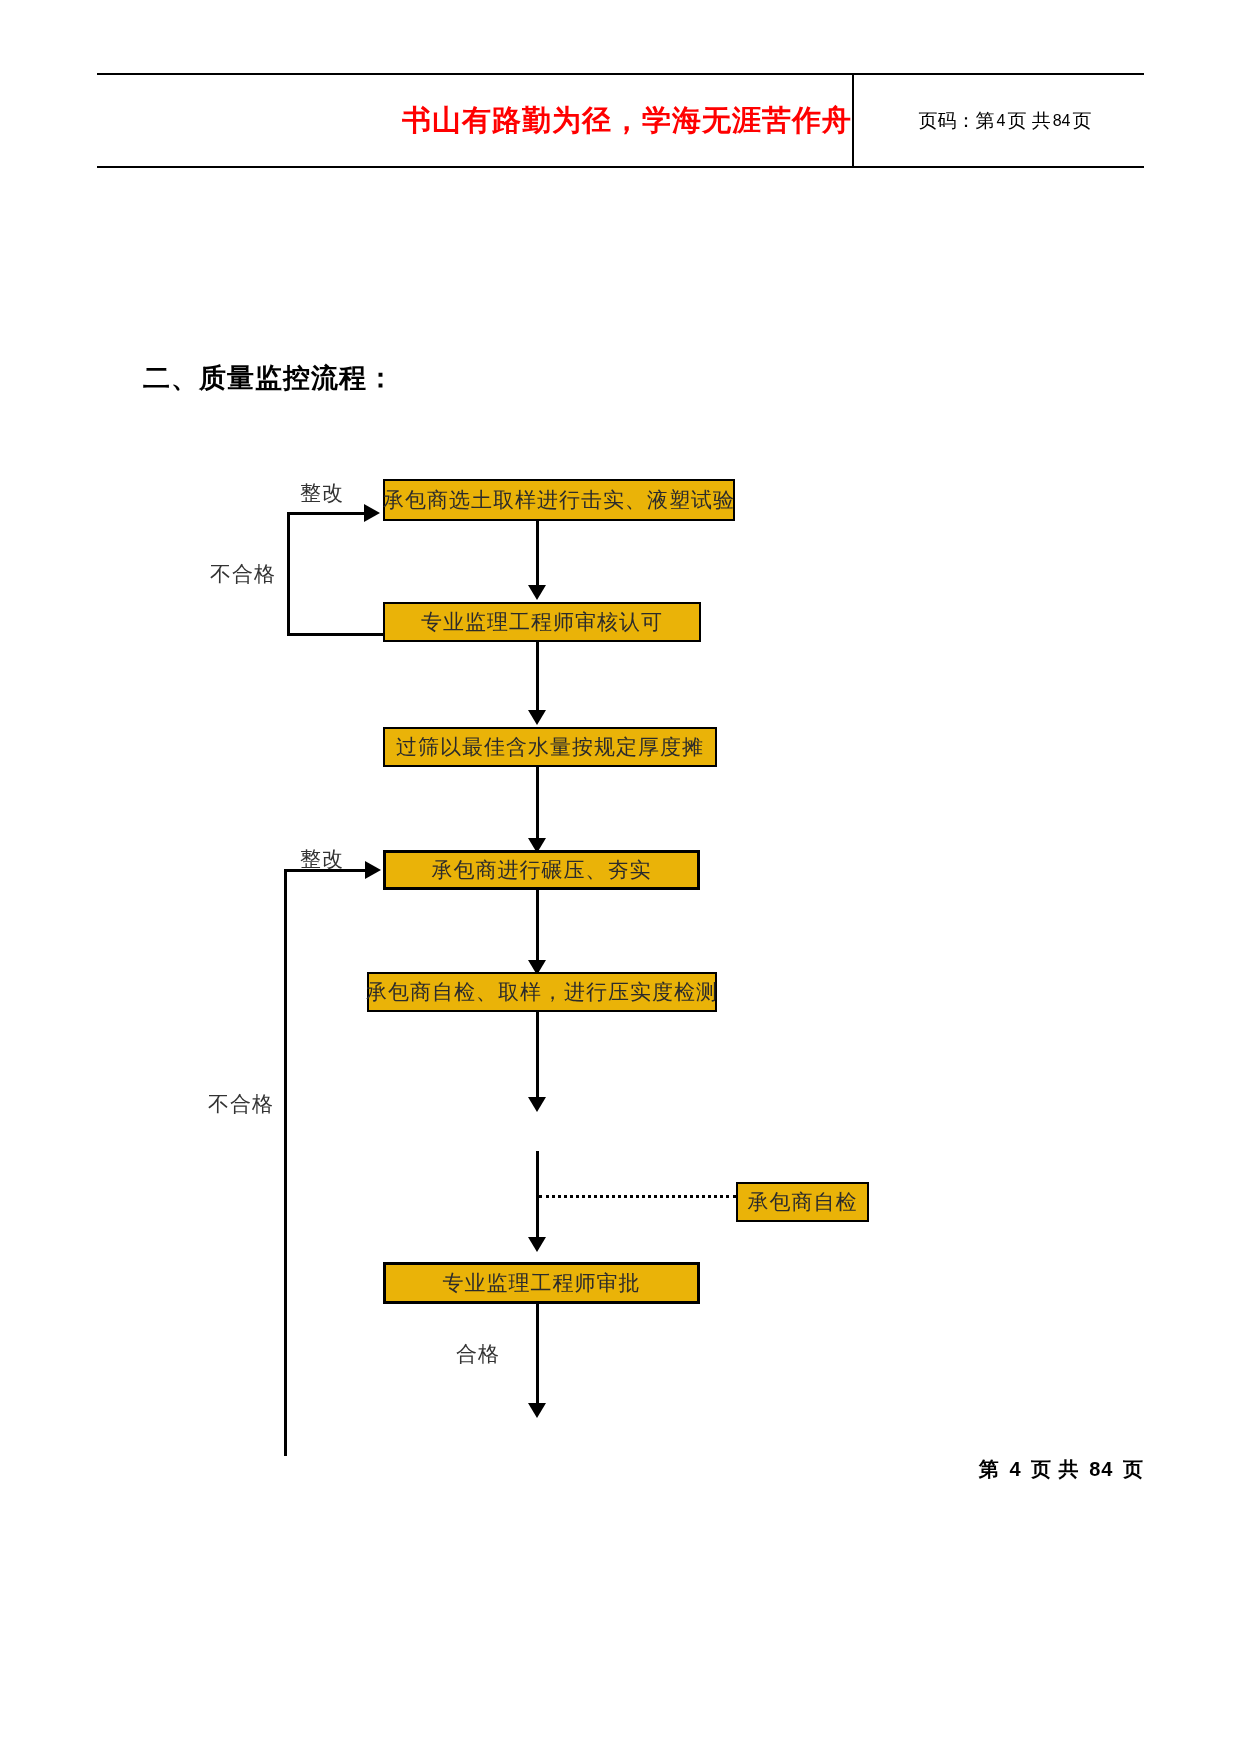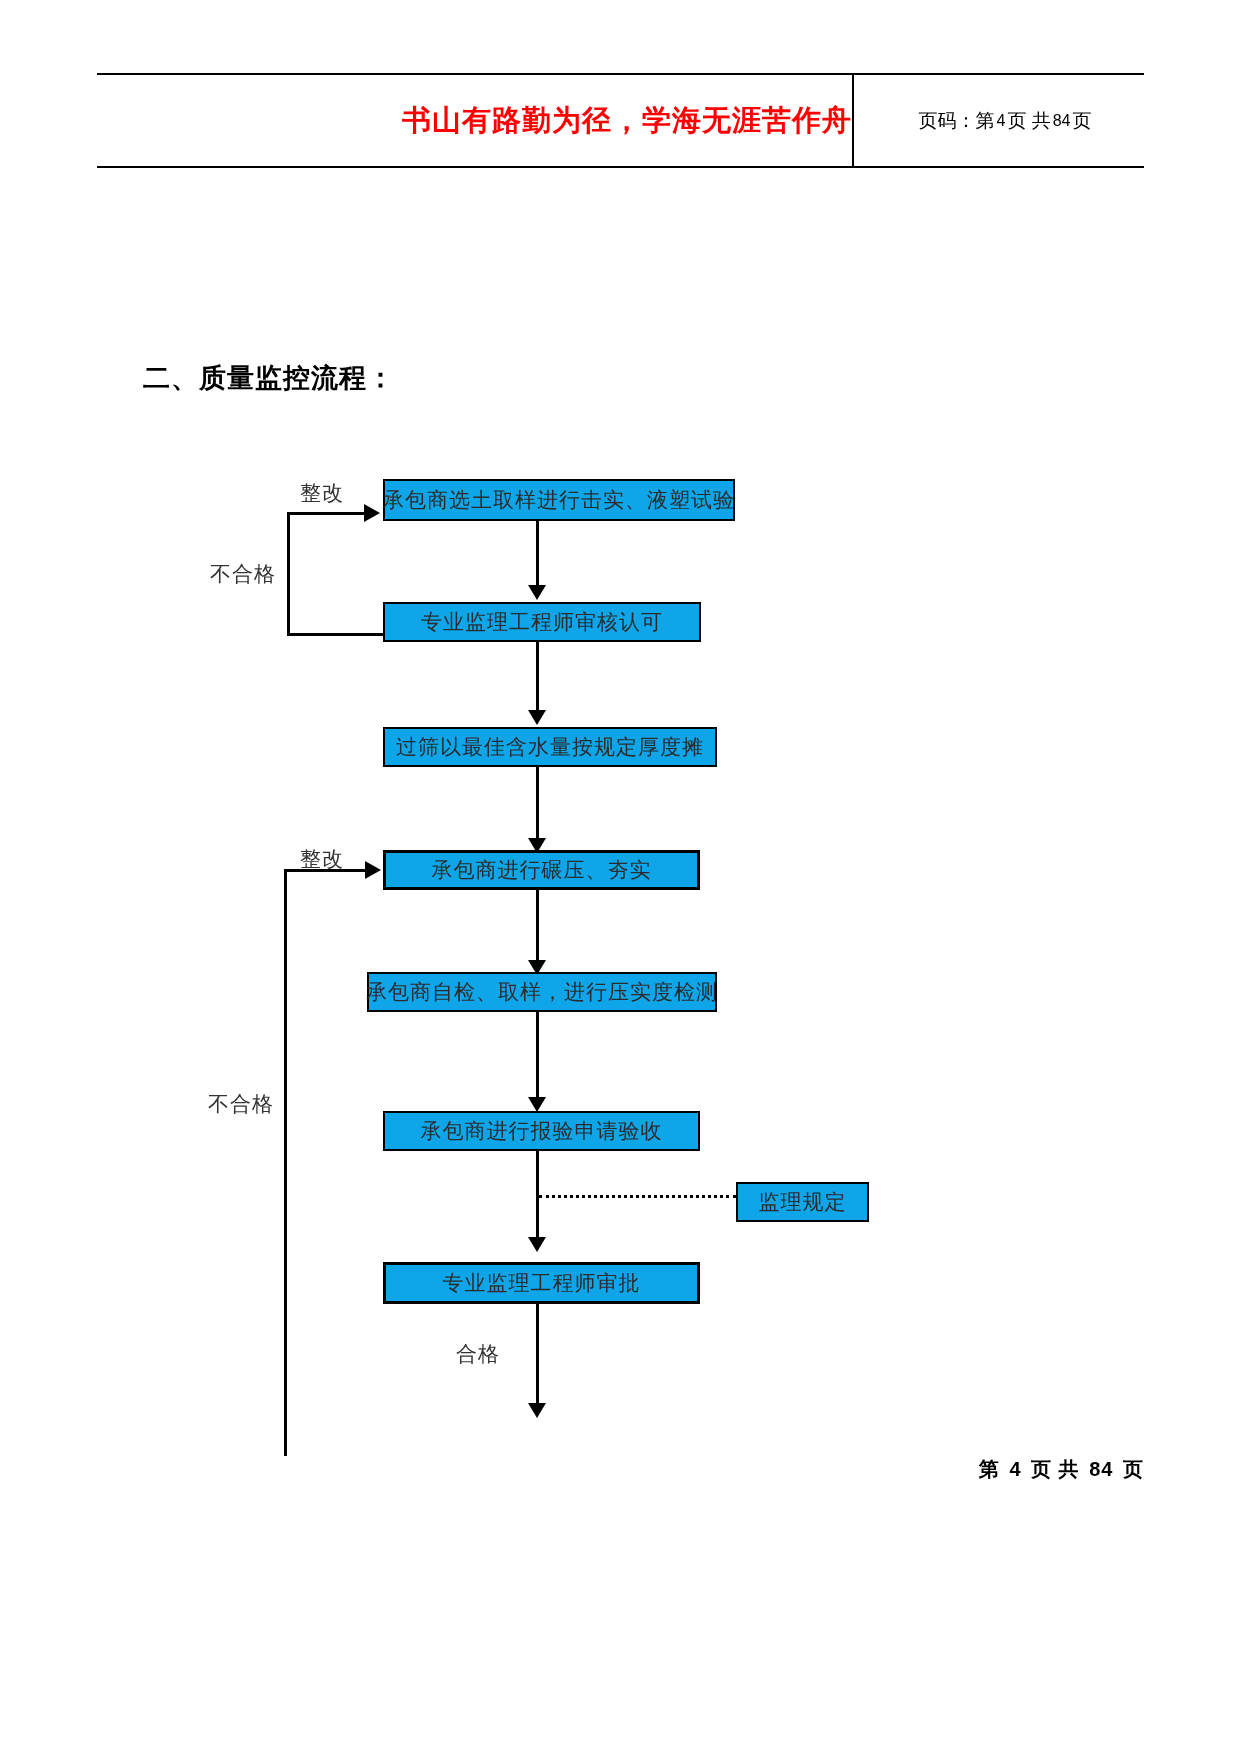--- a/index.html
+++ b/index.html
@@ -81,21 +81,21 @@
     position: absolute;
     left: 0;
     top: 0;
     width: 1241px;
     height: 1754px;
   }
   .node {
     position: absolute;
     box-sizing: border-box;
     border: 2px solid #000;
-    background: #0ea5e9;
+    background: #eab308;
     display: flex;
     align-items: center;
     justify-content: center;
     font-size: 21px;
     letter-spacing: 1px;
     color: #2b2b2b;
     font-family: "Liberation Serif", "DejaVu Serif", serif;
     white-space: nowrap;
     text-align: center;
   }
@@ -213,31 +213,28 @@
   <div class="vline" style="left:536px; top:890px; height:82px;"></div>
   <div class="arrow-down" style="left:528px; top:960px;"></div>
 
   <div class="node" style="left:367px; top:972px; width:350px; height:40px;">
     <span>承包商自检、取样，进行压实度检测</span>
   </div>
 
   <div class="vline" style="left:536px; top:1012px; height:95px;"></div>
   <div class="arrow-down" style="left:528px; top:1097px;"></div>
 
-  <div class="node" style="left:383px; top:1111px; width:317px; height:40px;">
-    <span>承包商进行报验申请验收</span>
-  </div>
 
   <div class="vline" style="left:536px; top:1151px; height:98px;"></div>
   <div class="arrow-down" style="left:528px; top:1237px;"></div>
 
   <div class="dotted" style="left:539px; top:1195px; width:197px;"></div>
 
   <div class="node" style="left:736px; top:1182px; width:133px; height:40px;">
-    <span>监理规定</span>
+    <span>承包商自检</span>
   </div>
 
   <div class="node thick" style="left:383px; top:1262px; width:317px; height:42px;">
     <span>专业监理工程师审批</span>
   </div>
 
   <div class="vline" style="left:536px; top:1304px; height:110px;"></div>
   <div class="arrow-down" style="left:528px; top:1403px;"></div>
   <div class="flow-label" style="left:456px; top:1340px;">合格</div>
 

